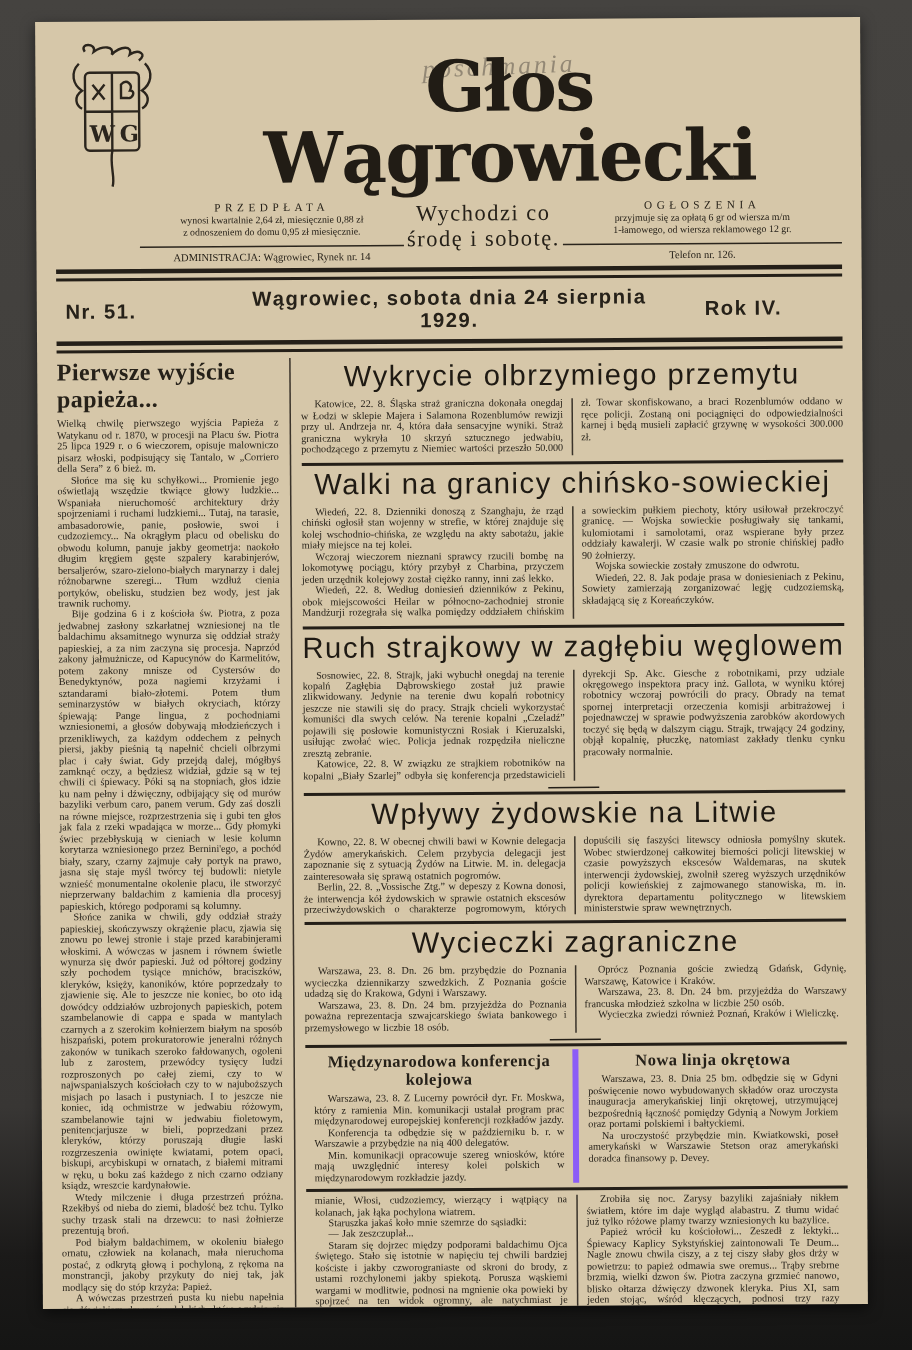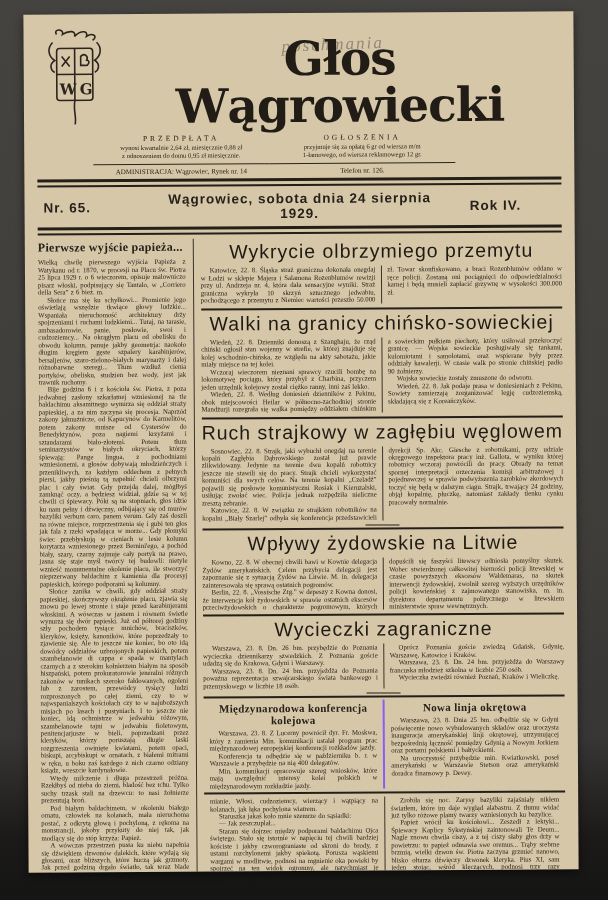--- a/index.html
+++ b/index.html
@@ -45,31 +45,31 @@
   
   .dateline{display:flex;align-items:center;padding:5px 6px;
     font-family:"Liberation Sans",sans-serif;font-weight:bold;font-size:13.5px;letter-spacing:1px;}
   .dl-issue{width:120px;text-align:left;}
   .dl-date{flex:1;text-align:center;}
   .dl-year{width:120px;text-align:center;}
   
   .bodycols{display:flex;margin-top:4px;}
   .leftcol{width:174px;padding-right:7px;border-right:1px solid #3a332a;}
   .rightcol{flex:1;padding-left:7px;}
-  .lc-head{font-size:12px;font-weight:bold;letter-spacing:.3px;margin:1px 0 3px 0;}
+  .lc-head{font-size:16px;font-weight:bold;letter-spacing:.3px;margin:1px 0 3px 0;}
   p.b{font-size:6.8px;line-height:1.1;text-align:justify;margin:0;text-indent:9px;
     word-spacing:.5px;}
   p.b.noind{text-indent:0;}
   
   .art-head{font-family:"Liberation Sans",sans-serif;font-weight:400;font-size:19.5px;
     letter-spacing:1px;text-align:center;margin:2px 0 3px 0;color:#1f1a13;white-space:nowrap;}
   .twocol{column-count:2;column-gap:12px;column-rule:1px solid #3a332a;margin-bottom:4px;}
   .subrow{display:flex;margin:2px 0 3px 0;}
   .subcell{flex:1;padding:0 6px;}
-  .subcell + .subcell{border-left:2px solid #8b5cf6;}
+  .subcell + .subcell{border-left:4px solid #8b5cf6;}
   .sub-head{font-weight:bold;font-size:11px;text-align:center;margin:2px 0 3px 0;letter-spacing:.3px;}
   .controw{display:flex;margin-top:3px;}
   .contcell{flex:1;padding:0 6px;}
   .contcell + .contcell{border-left:1px solid #3a332a;}
   svg .ln{fill:none;stroke:#2b251d;stroke-width:1.6;}
   svg text{font-family:"DejaVu Serif",serif;font-weight:bold;fill:#2b251d;}
 </style>
 </head>
 <body>
 
@@ -91,32 +91,33 @@
       <path class="ln" d="M32 74 C30 84 34 92 32 98"></path>
     </svg>
     <div class="nameplate">Głos Wągrowiecki</div>
     <div class="mast-info">
       <div class="mi-left">
         <div class="mi-head">PRZEDPŁATA</div>
         <div class="mi-line">wynosi kwartalnie 2,64 zł, miesięcznie 0,88 zł</div>
         <div class="mi-line">z odnoszeniem do domu 0,95 zł miesięcznie.</div>
         <div class="mi-sub">ADMINISTRACJA: Wągrowiec, Rynek nr. 14</div>
       </div>
+      <div class="mi-center">Wychodzi co środę i sobotę.</div>
       <div class="mi-right">
         <div class="mi-head">OGŁOSZENIA</div>
         <div class="mi-line">przyjmuje się za opłatą 6 gr od wiersza m/m</div>
         <div class="mi-line">1-łamowego, od wiersza reklamowego 12 gr.</div>
         <div class="mi-sub2">Telefon nr. 126.</div>
       </div>
     </div>
   </div>
 
   <div class="rule-double"></div>
   <div class="dateline">
-    <div class="dl-issue">Nr. 65.</div>
+    <div class="dl-issue">Nr. 51.</div>
     <div class="dl-date">Wągrowiec, sobota dnia 24 sierpnia 1929.</div>
     <div class="dl-year">Rok IV.</div>
   </div>
   <div class="rule-double"></div>
 
   <div class="bodycols">
 
     <div class="leftcol">
       <div class="lc-head">Pierwsze wyjście papieża...</div>
       <p class="b noind">Wielką chwilę pierwszego wyjścia Papieża z Watykanu od r. 1870, w procesji na Placu św. Piotra 25 lipca 1929 r. o 6 wieczorem, opisuje malowniczo pisarz włoski, podpisujący się Tantalo, w „Corriero della Sera” z 6 bież. m.</p>

